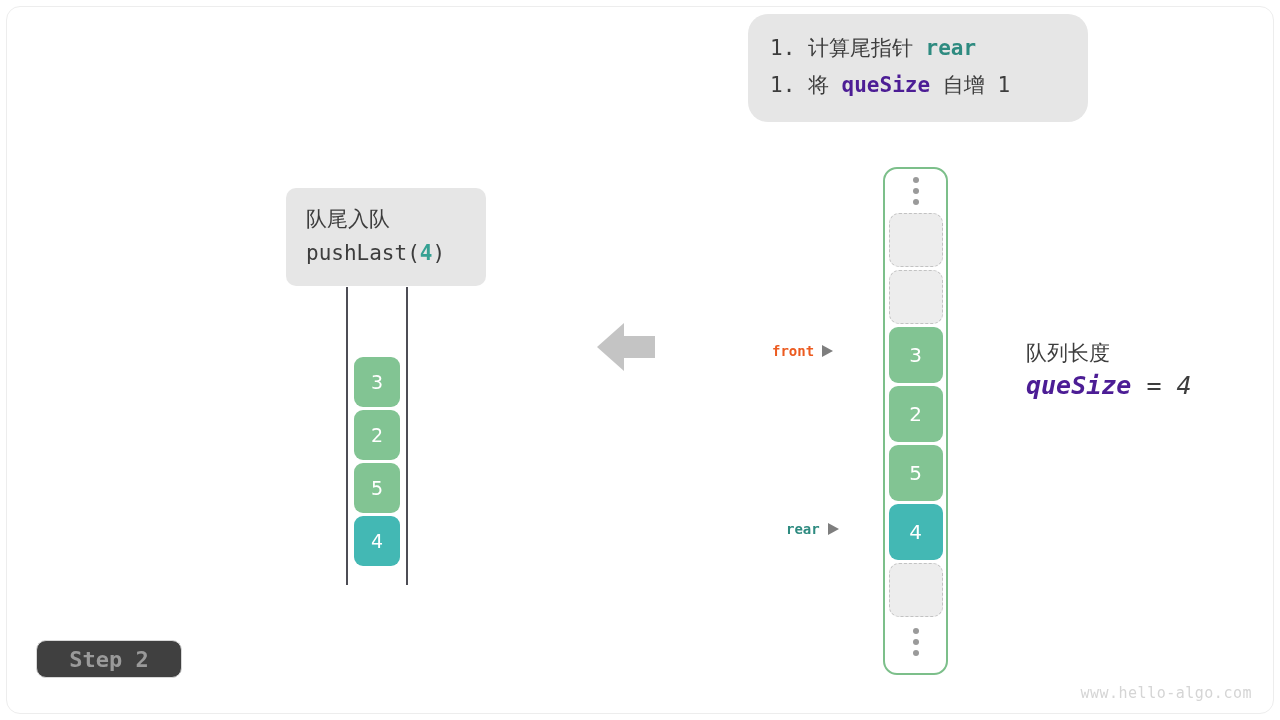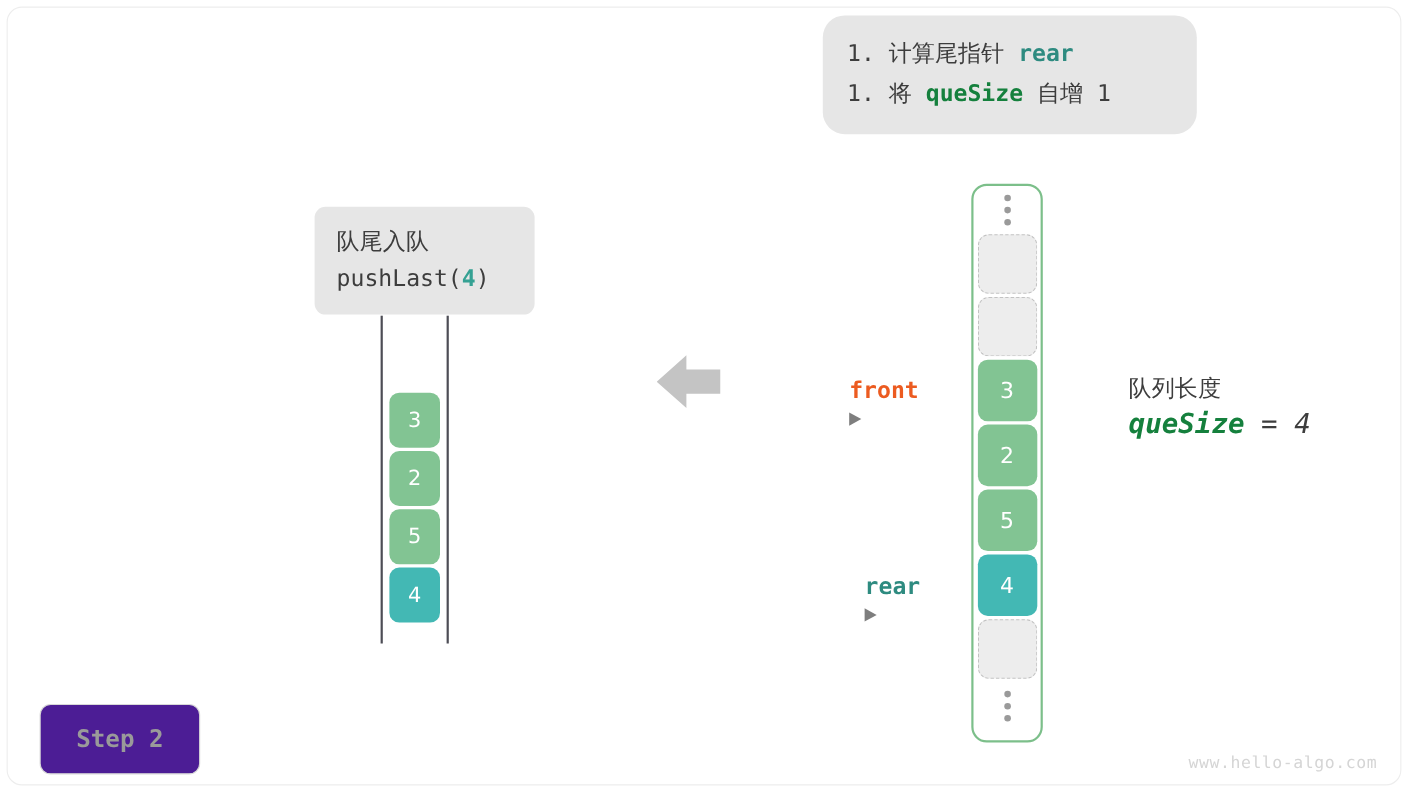--- a/index.html
+++ b/index.html
@@ -49,21 +49,21 @@
     white-space: pre;
   }
   .mono-teal {
     font-family: "DejaVu Sans Mono", monospace;
     font-weight: bold;
     color: #2e8b80;
   }
   .mono-blue {
     font-family: "DejaVu Sans Mono", monospace;
     font-weight: bold;
-    color: #15803d;
+    color: #4c1d95;
   }
 
   
   .op-box {
     position: absolute;
     left: 286px;
     top: 188px;
     width: 200px;
     background: #e6e6e6;
     border-radius: 10px;
@@ -145,25 +145,24 @@
     line-height: 33px;
     color: #9a9a9a;
     white-space: pre;
   }
 
   
   .ptr-label {
     position: absolute;
     font-family: "DejaVu Sans Mono", monospace;
     font-weight: bold;
-    font-size: 21px;
-    display: flex;
-    align-items: flex-start;
+    font-size: 14px;
+    display: flex;
+    align-items: center;
     gap: 8px;
-    flex-direction: column;
   }
   .ptr-front { left: 772px; top: 343px; color: #ec5b20; }
   .ptr-rear  { left: 786px; top: 521px; color: #2e8b80; }
   .ptr-arrow {
     width: 0; height: 0;
     border-top: 6px solid transparent;
     border-bottom: 6px solid transparent;
     border-left: 11px solid #7e7e7e;
   }
 
@@ -231,24 +230,24 @@
     white-space: pre;
     font-style: italic;
   }
 
   
   .step-badge {
     position: absolute;
     left: 36px;
     top: 640px;
     width: 146px;
-    height: 64px;
+    height: 38px;
     border: 1px solid #d8d8d8;
     border-radius: 10px;
-    background: #4c1d95;
+    background: #404040;
     display: flex;
     align-items: center;
     justify-content: center;
     font-family: "DejaVu Sans Mono", monospace;
     font-weight: bold;
     font-size: 22px;
     color: #9a9a9a;
     box-sizing: border-box;
     white-space: pre;
   }

